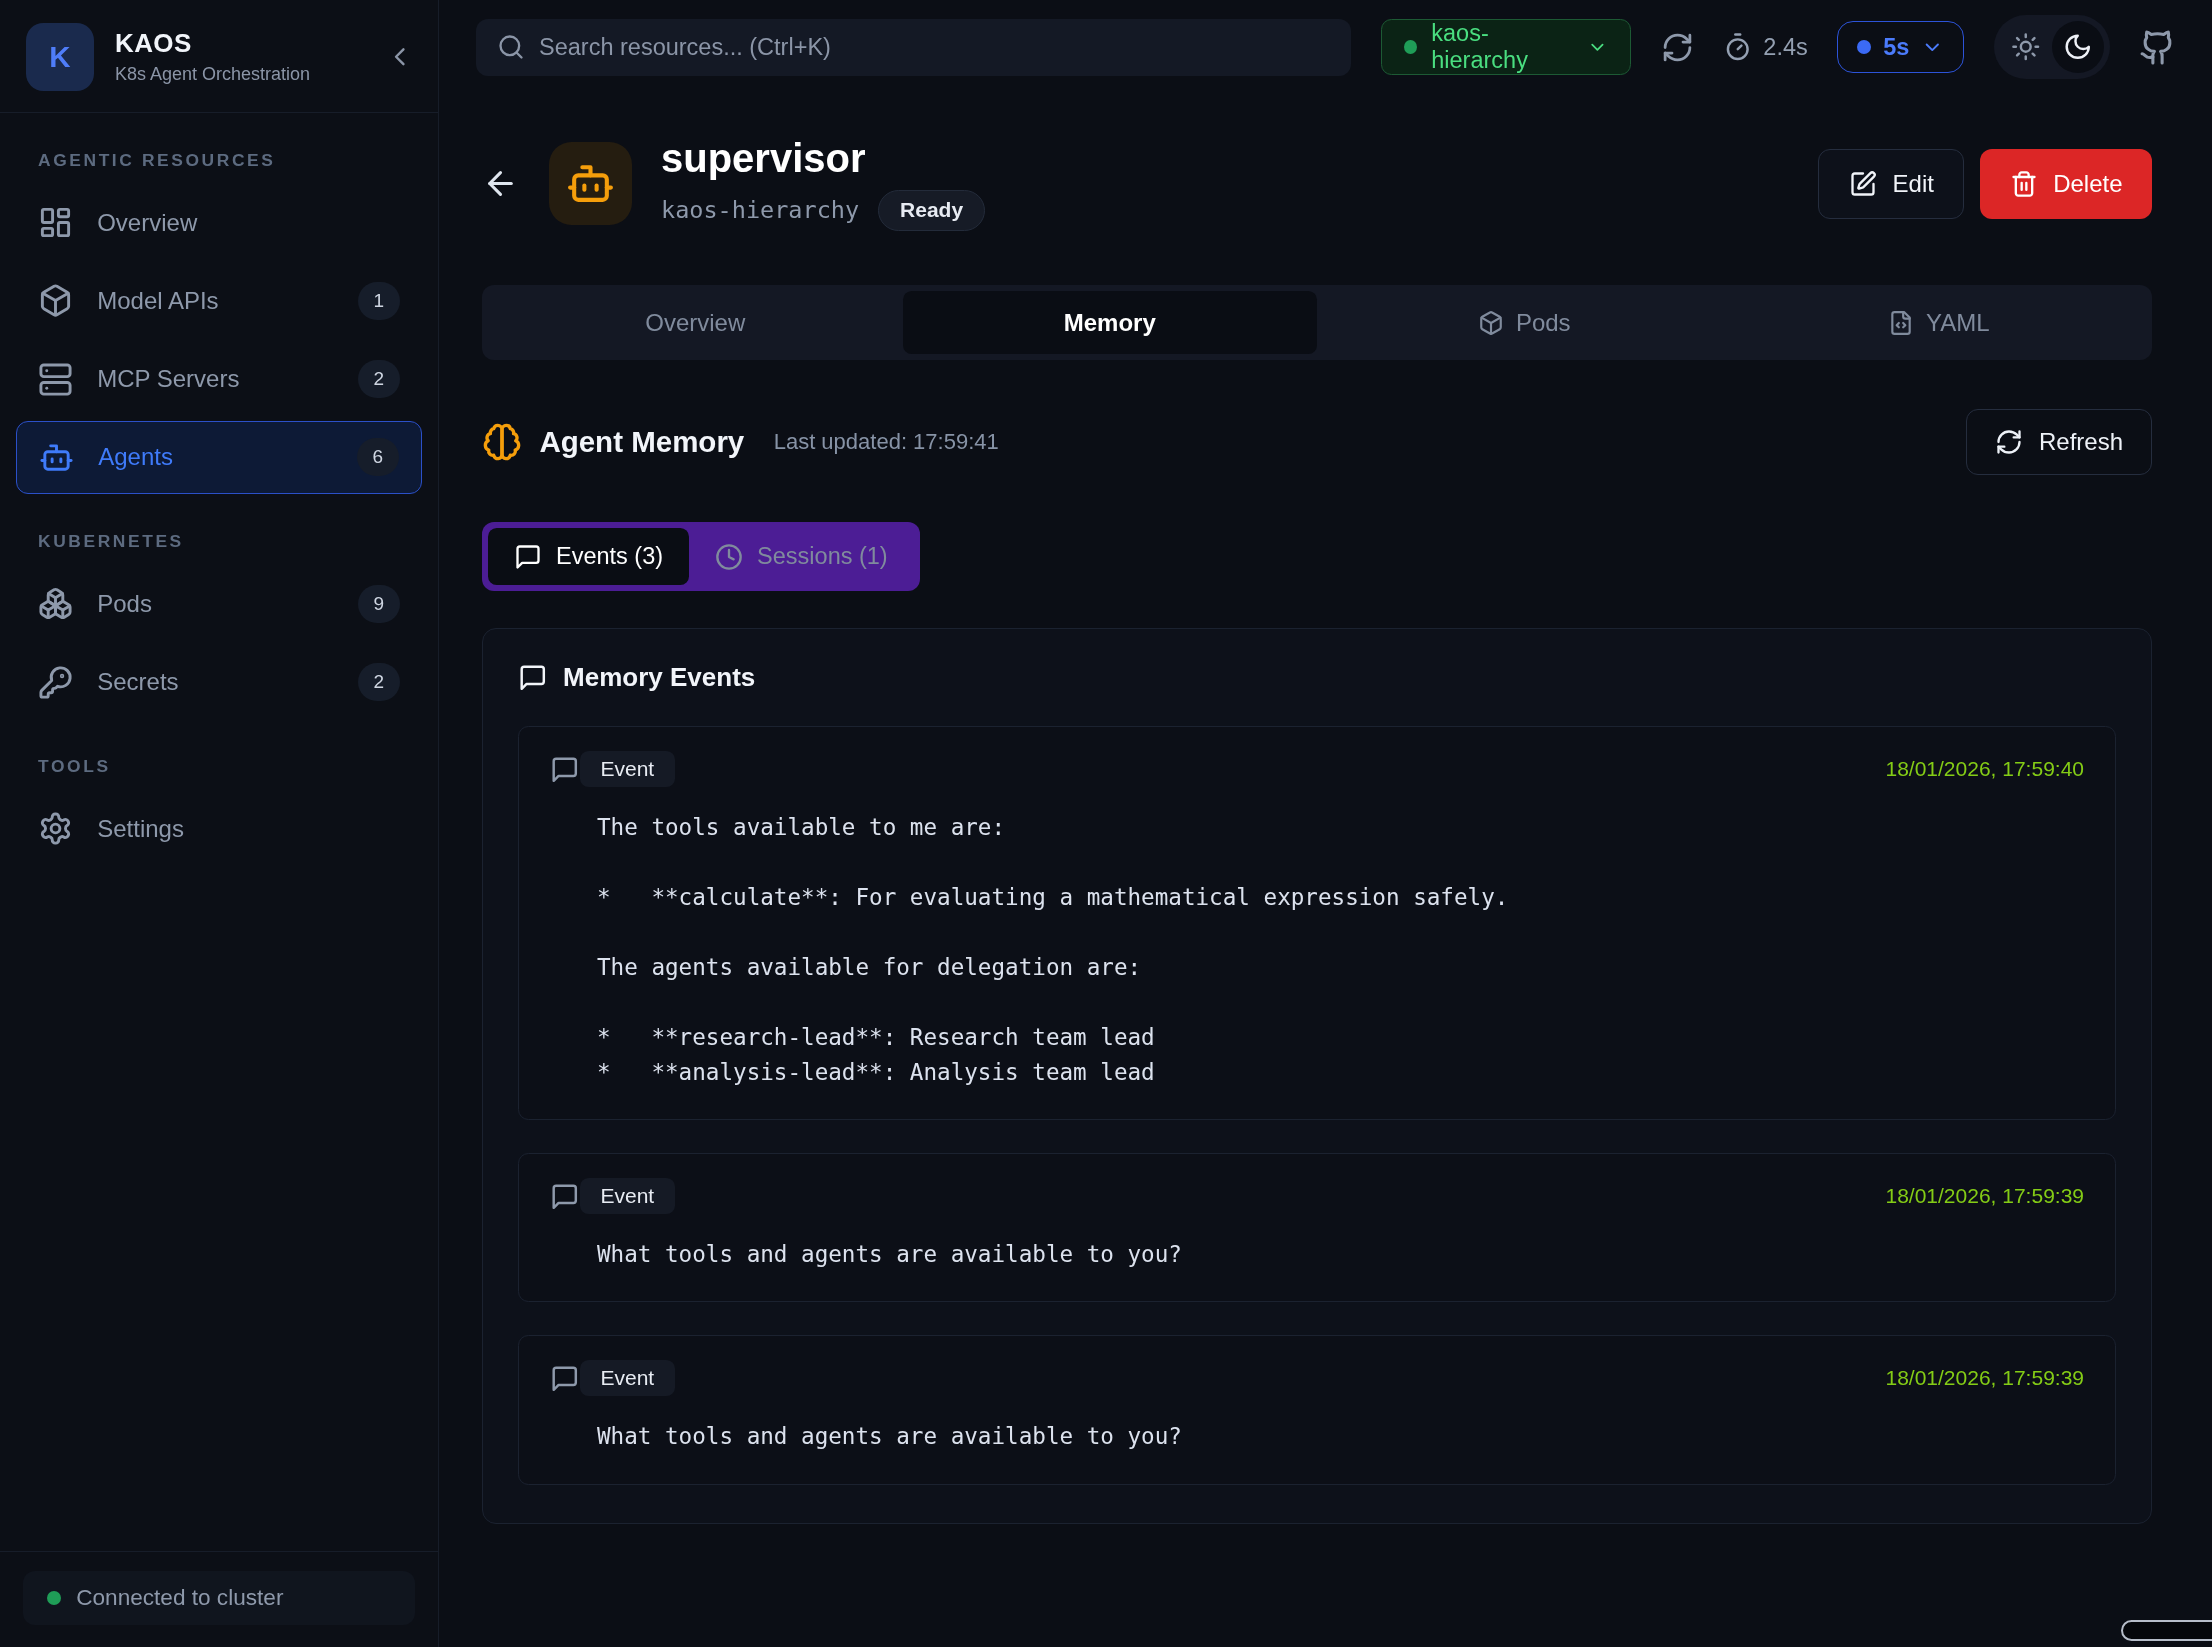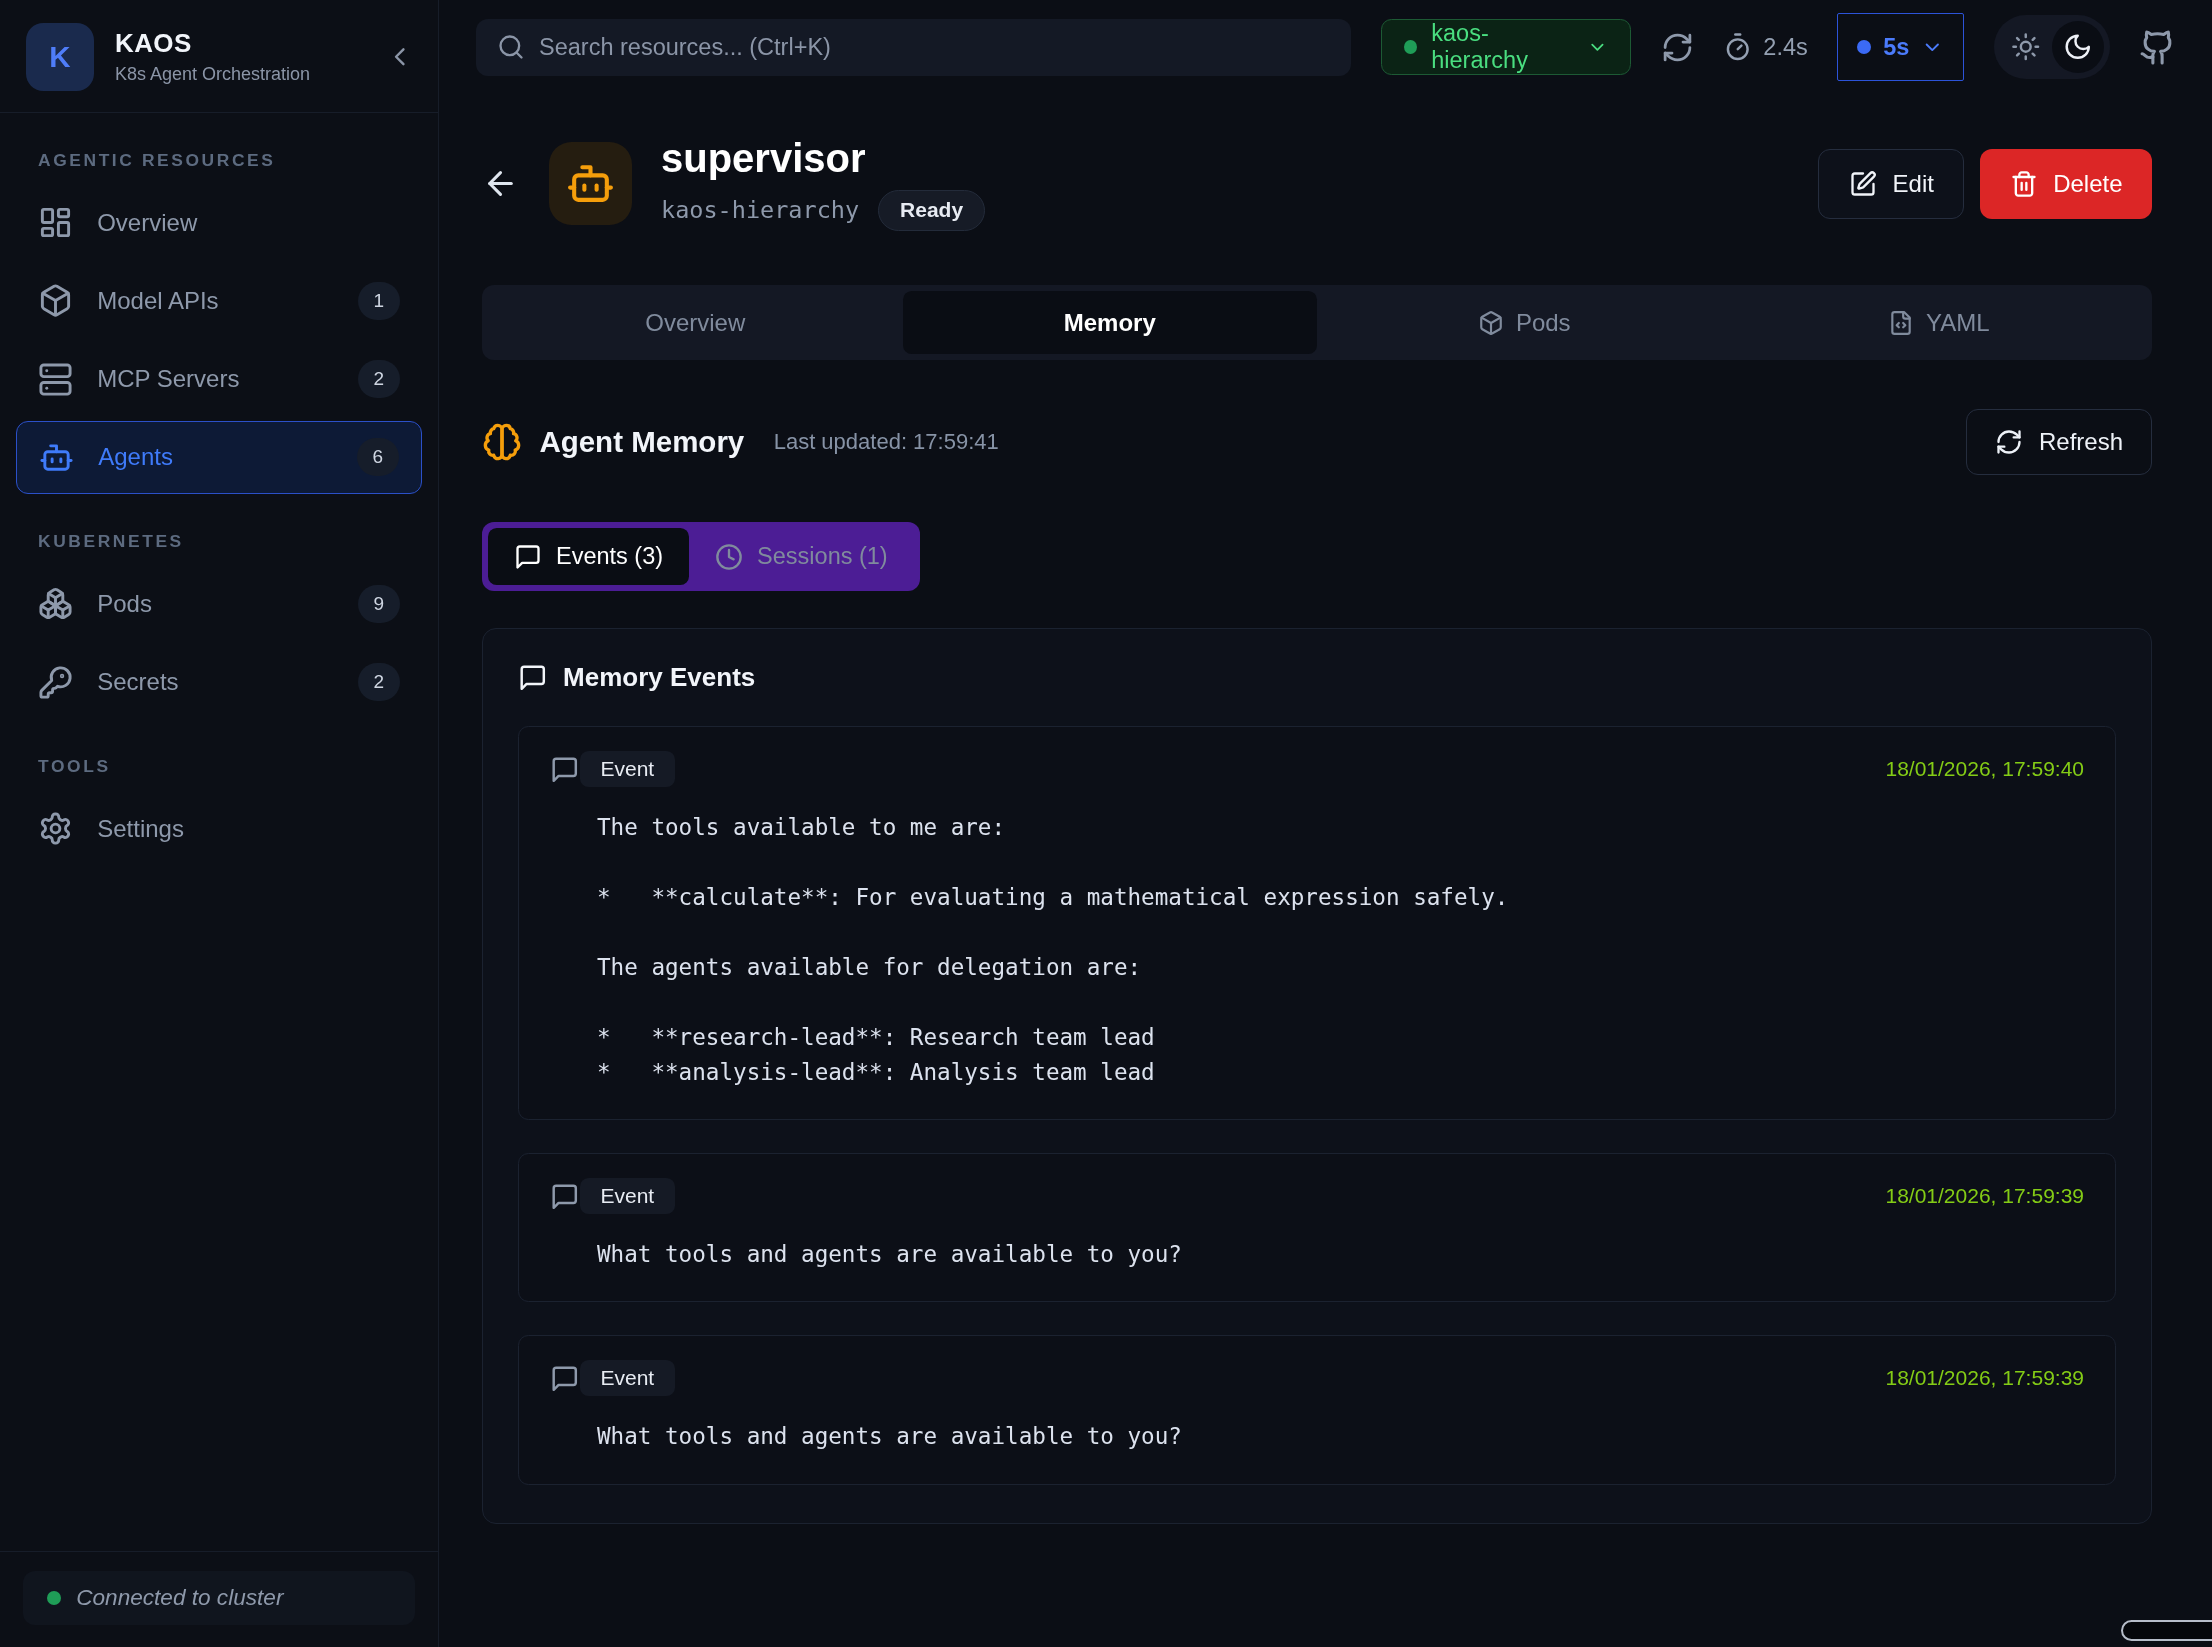--- a/index.html
+++ b/index.html
@@ -22,21 +22,21 @@
   .section-label { font-size:17.4px; letter-spacing:2.6px; color:#5d6b80; font-weight:bold;
     margin:37px 0 15.6px 38px; }
   .nav-item { display:flex; align-items:center; gap:24px; height:73px; padding:0 22.6px;
     margin:0 15.6px 5.2px 15.6px; border-radius:12px; color:#8e99ab; font-size:24px; cursor:pointer; }
   .nav-item .ic { flex:0 0 auto; }
   .nav-item.active { background:#0d1a36; border:1.7px solid #2b50c8; color:#3f7bfa; }
   .nav-badge { margin-left:auto; min-width:42px; height:38px; padding:0 12px; border-radius:19px;
     background:#161d2a; color:#cfd6e2; font-size:19px; display:flex; align-items:center;
     justify-content:center; }
   .side-foot { position:absolute; left:0; right:0; bottom:0; border-top:0.9px solid #171d29;
-    padding:19px 22.6px 22.6px 22.6px;font-style:italic; }
+    padding:19px 22.6px 22.6px 22.6px; }
   .conn-pill { background:#10151e; border-radius:12px; height:54px; display:flex;
     align-items:center; gap:15.6px; padding:0 24px; font-size:22.6px; color:#8e99ab; }
   .dot { width:14px; height:14px; border-radius:50%; }
   .dot-green { background:#1f9d57; }
   .dot-blue { background:#3b6af5; }
 
   
   .main { flex:1; position:relative; height:100%; overflow:hidden; }
   .topbar { height:94px; display:flex; align-items:center; padding:0 37px; gap:29.5px; }
   .search-wrap { position:relative; width:892px; }
@@ -45,22 +45,22 @@
   .search-input { width:100%; height:57px; background:#141925; border:none; outline:none;
     border-radius:12px; padding:0 21px 0 63px; font-size:23.5px; color:#dbe1ec;
     font-family:"Liberation Sans", sans-serif; }
   .search-input::placeholder { color:#8b95a7; }
   .top-right { margin-left:auto; display:flex; align-items:center; gap:29.5px; }
   .ns-pill { height:56px; display:flex; align-items:center; gap:14px; padding:0 22.6px;
     background:#0b2315; border:0.9px solid #1d5a34; border-radius:10.4px; color:#4ade80;
     font-size:23.5px; cursor:pointer; }
   .icon-btn { background:none; border:none; color:#8e99ab; display:flex; cursor:pointer; }
   .latency { display:flex; align-items:center; gap:10.4px; color:#94a0b2; font-size:23.5px; }
-  .interval-pill { height:68px; display:flex; align-items:center; gap:12px; padding:0 19px;
-    background:transparent; border:1.7px solid #2c53d8; border-radius:2px; color:#4b7bfb;
+  .interval-pill { height:52px; display:flex; align-items:center; gap:12px; padding:0 19px;
+    background:transparent; border:1.7px solid #2c53d8; border-radius:16px; color:#4b7bfb;
     font-size:23.5px; font-weight:bold; cursor:pointer; }
   .theme-toggle { display:flex; align-items:center; background:#141824; border-radius:868px;
     padding:6px; }
   .theme-opt { width:52px; height:52px; border-radius:50%; display:flex; align-items:center;
     justify-content:center; color:#8e99ab; cursor:pointer; }
   .theme-opt.active { background:#0a0d14; color:#eef1f7; }
 
   .page-header { display:flex; align-items:center; margin:42px 61px 0 43px; gap:29.5px; }
   .back-btn { color:#dfe5ee; display:flex; cursor:pointer; }
   .agent-avatar { width:83px; height:83px; border-radius:22.6px; background:#251d10;

